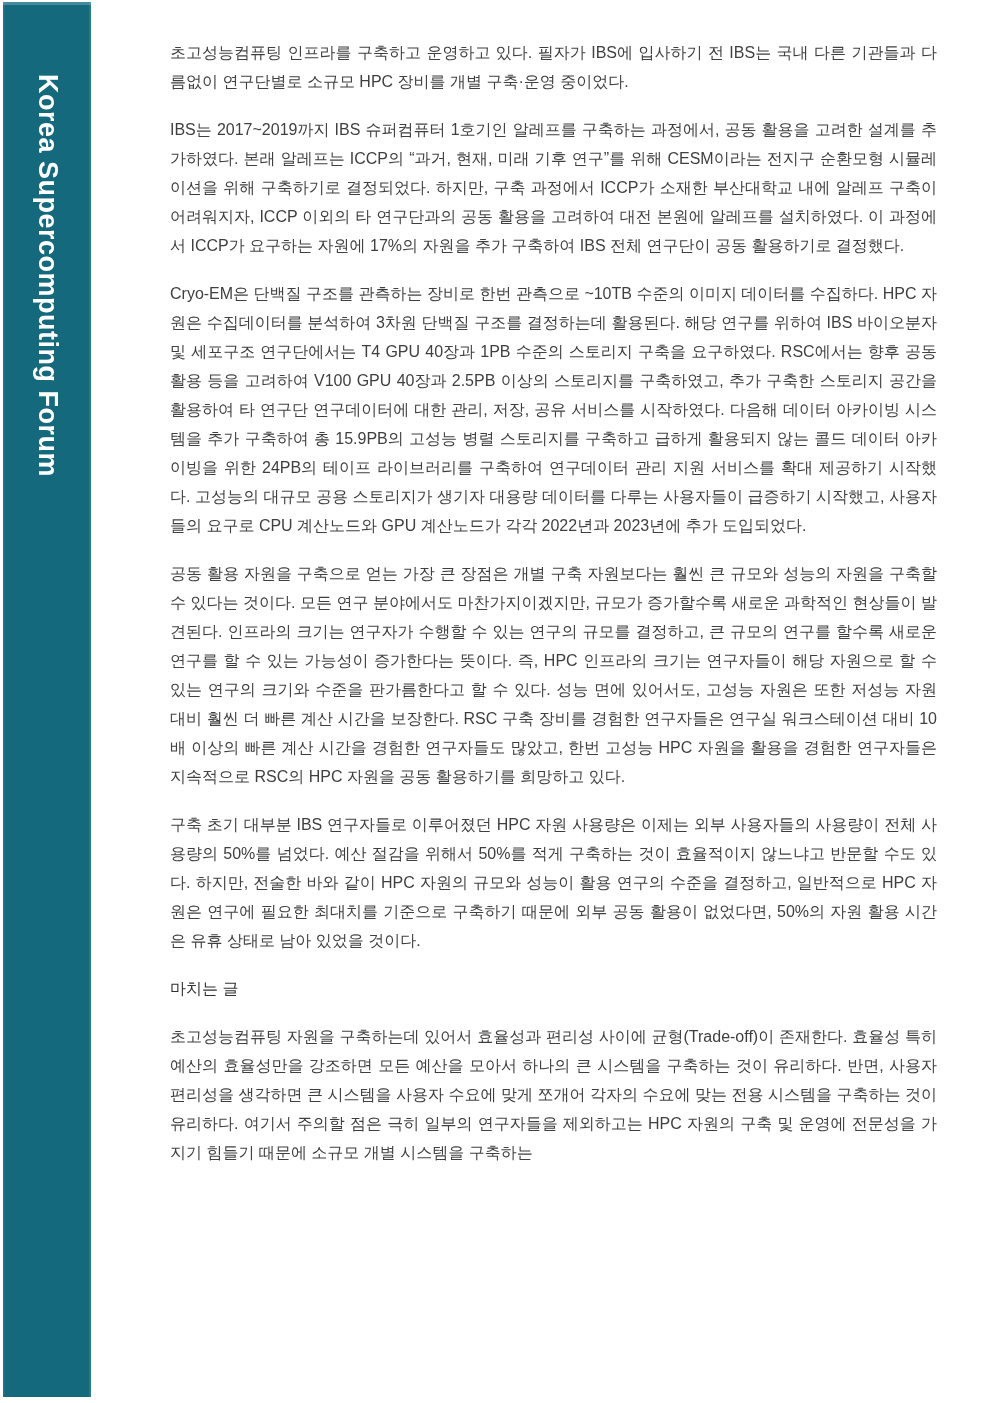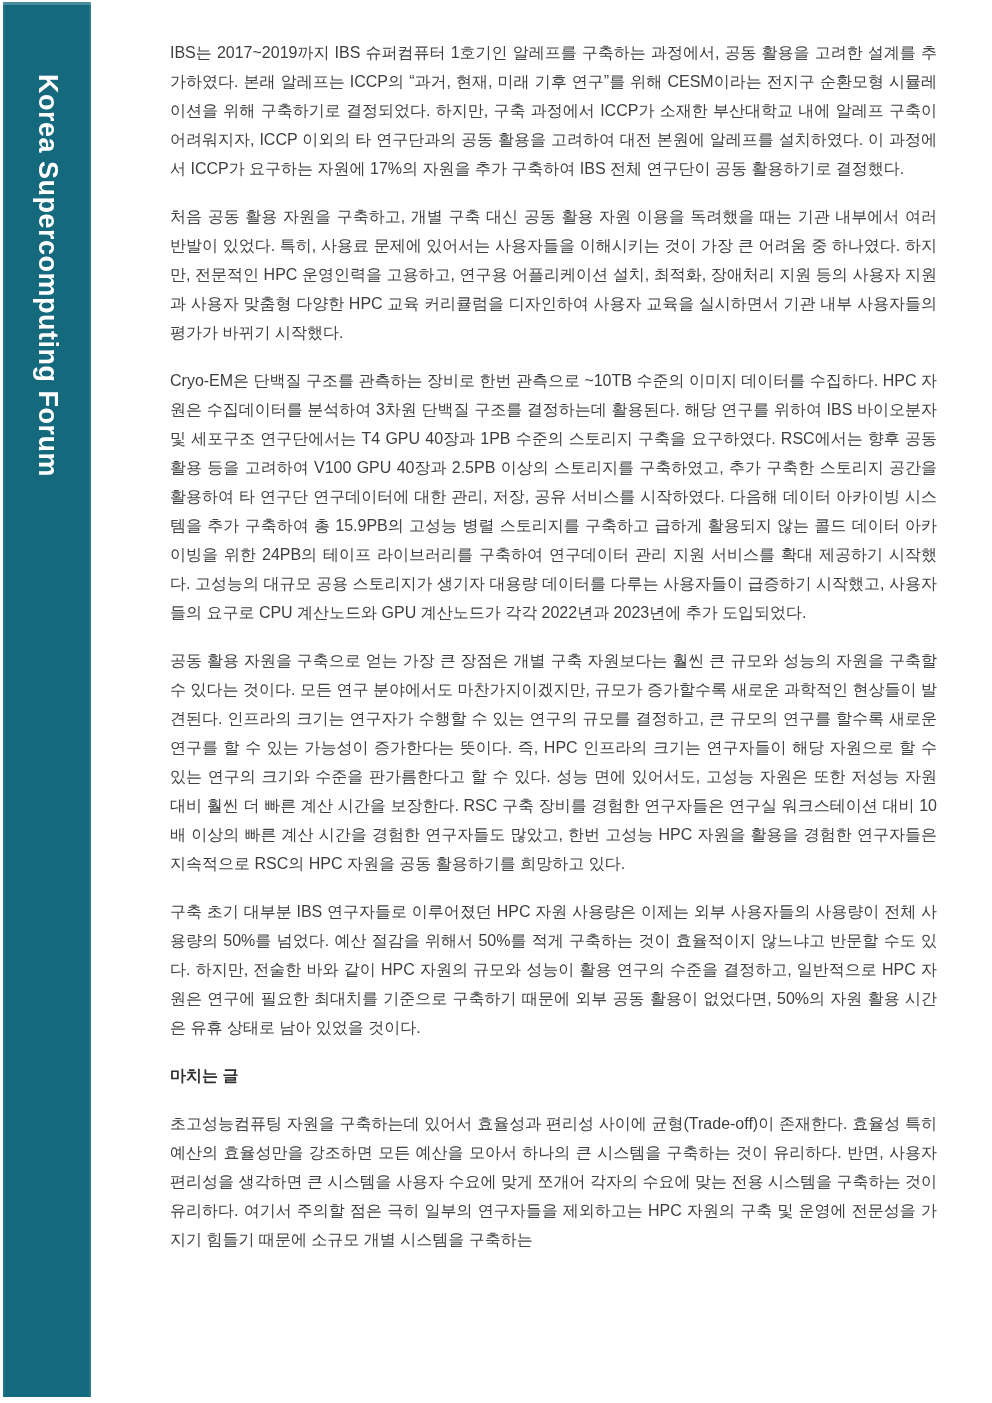--- a/index.html
+++ b/index.html
@@ -48,34 +48,34 @@
     font-size: 16px;
     line-height: 29px;
     text-align: justify;
   }
   .article p.body-paragraph {
     margin: 0 0 19px 0;
   }
   .article h2.section-heading {
     font-size: 16px;
     line-height: 29px;
-    font-weight: 700;
+    font-weight: 400;
     color: #2f2f2f;
     margin: 0 0 19px 0;
     text-align: left;
   }
 </style>
 </head>
 <body>
 
 <aside class="sidebar">
   <span class="sidebar-title">Korea Supercomputing Forum</span>
 </aside>
 
 <main class="article">
+    <p class="body-paragraph">초고성능컴퓨팅 인프라를 구축하고 운영하고 있다. 필자가 IBS에 입사하기 전 IBS는 국내 다른 기관들과 다름없이 연구단별로 소규모 HPC 장비를 개별 구축·운영 중이었다.</p>
     <p class="body-paragraph">IBS는 2017~2019까지 IBS 슈퍼컴퓨터 1호기인 알레프를 구축하는 과정에서, 공동 활용을 고려한 설계를 추가하였다. 본래 알레프는 ICCP의 “과거, 현재, 미래 기후 연구”를 위해 CESM이라는 전지구 순환모형 시뮬레이션을 위해 구축하기로 결정되었다. 하지만, 구축 과정에서 ICCP가 소재한 부산대학교 내에 알레프 구축이 어려워지자, ICCP 이외의 타 연구단과의 공동 활용을 고려하여 대전 본원에 알레프를 설치하였다. 이 과정에서 ICCP가 요구하는 자원에 17%의 자원을 추가 구축하여 IBS 전체 연구단이 공동 활용하기로 결정했다.</p>
-    <p class="body-paragraph">처음 공동 활용 자원을 구축하고, 개별 구축 대신 공동 활용 자원 이용을 독려했을 때는 기관 내부에서 여러 반발이 있었다. 특히, 사용료 문제에 있어서는 사용자들을 이해시키는 것이 가장 큰 어려움 중 하나였다. 하지만, 전문적인 HPC 운영인력을 고용하고, 연구용 어플리케이션 설치, 최적화, 장애처리 지원 등의 사용자 지원과 사용자 맞춤형 다양한 HPC 교육 커리큘럼을 디자인하여 사용자 교육을 실시하면서 기관 내부 사용자들의 평가가 바뀌기 시작했다.</p>
     <p class="body-paragraph">Cryo-EM은 단백질 구조를 관측하는 장비로 한번 관측으로 ~10TB 수준의 이미지 데이터를 수집하다. HPC 자원은 수집데이터를 분석하여 3차원 단백질 구조를 결정하는데 활용된다. 해당 연구를 위하여 IBS 바이오분자 및 세포구조 연구단에서는 T4 GPU 40장과 1PB 수준의 스토리지 구축을 요구하였다. RSC에서는 향후 공동 활용 등을 고려하여 V100 GPU 40장과 2.5PB 이상의 스토리지를 구축하였고, 추가 구축한 스토리지 공간을 활용하여 타 연구단 연구데이터에 대한 관리, 저장, 공유 서비스를 시작하였다. 다음해 데이터 아카이빙 시스템을 추가 구축하여 총 15.9PB의 고성능 병렬 스토리지를 구축하고 급하게 활용되지 않는 콜드 데이터 아카이빙을 위한 24PB의 테이프 라이브러리를 구축하여 연구데이터 관리 지원 서비스를 확대 제공하기 시작했다. 고성능의 대규모 공용 스토리지가 생기자 대용량 데이터를 다루는 사용자들이 급증하기 시작했고, 사용자들의 요구로 CPU 계산노드와 GPU 계산노드가 각각 2022년과 2023년에 추가 도입되었다.</p>
     <p class="body-paragraph">공동 활용 자원을 구축으로 얻는 가장 큰 장점은 개별 구축 자원보다는 훨씬 큰 규모와 성능의 자원을 구축할 수 있다는 것이다. 모든 연구 분야에서도 마찬가지이겠지만, 규모가 증가할수록 새로운 과학적인 현상들이 발견된다. 인프라의 크기는 연구자가 수행할 수 있는 연구의 규모를 결정하고, 큰 규모의 연구를 할수록 새로운 연구를 할 수 있는 가능성이 증가한다는 뜻이다. 즉, HPC 인프라의 크기는 연구자들이 해당 자원으로 할 수 있는 연구의 크기와 수준을 판가름한다고 할 수 있다. 성능 면에 있어서도, 고성능 자원은 또한 저성능 자원 대비 훨씬 더 빠른 계산 시간을 보장한다. RSC 구축 장비를 경험한 연구자들은 연구실 워크스테이션 대비 10배 이상의 빠른 계산 시간을 경험한 연구자들도 많았고, 한번 고성능 HPC 자원을 활용을 경험한 연구자들은 지속적으로 RSC의 HPC 자원을 공동 활용하기를 희망하고 있다.</p>
     <p class="body-paragraph">구축 초기 대부분 IBS 연구자들로 이루어졌던 HPC 자원 사용량은 이제는 외부 사용자들의 사용량이 전체 사용량의 50%를 넘었다. 예산 절감을 위해서 50%를 적게 구축하는 것이 효율적이지 않느냐고 반문할 수도 있다. 하지만, 전술한 바와 같이 HPC 자원의 규모와 성능이 활용 연구의 수준을 결정하고, 일반적으로 HPC 자원은 연구에 필요한 최대치를 기준으로 구축하기 때문에 외부 공동 활용이 없었다면, 50%의 자원 활용 시간은 유휴 상태로 남아 있었을 것이다.</p>
     <h2 class="section-heading">마치는 글</h2>
     <p class="body-paragraph">초고성능컴퓨팅 자원을 구축하는데 있어서 효율성과 편리성 사이에 균형(Trade-off)이 존재한다. 효율성 특히 예산의 효율성만을 강조하면 모든 예산을 모아서 하나의 큰 시스템을 구축하는 것이 유리하다. 반면, 사용자 편리성을 생각하면 큰 시스템을 사용자 수요에 맞게 쪼개어 각자의 수요에 맞는 전용 시스템을 구축하는 것이 유리하다. 여기서 주의할 점은 극히 일부의 연구자들을 제외하고는 HPC 자원의 구축 및 운영에 전문성을 가지기 힘들기 때문에 소규모 개별 시스템을 구축하는</p>
   </main>
 
 </body></html>

